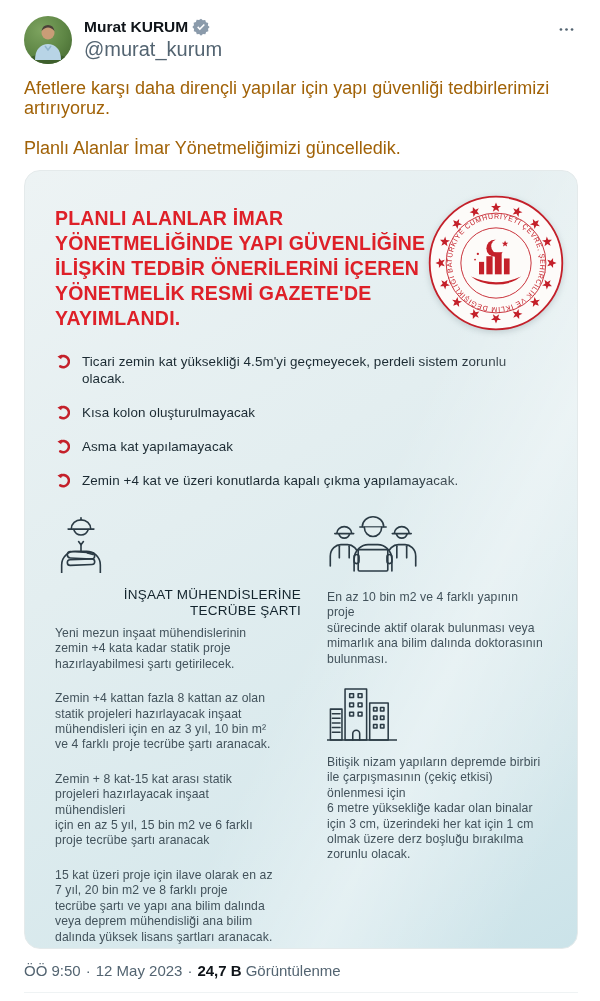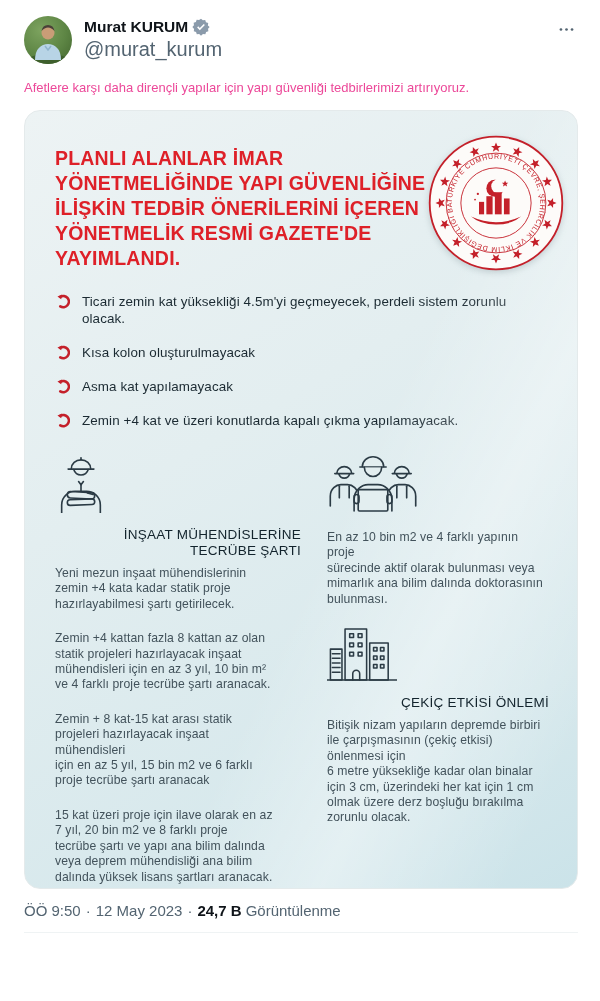--- a/index.html
+++ b/index.html
@@ -15,21 +15,21 @@
             background:radial-gradient(circle at 35% 30%, #7da35f 0%, #5d8544 55%, #41642e 100%); }
   .id-block { margin-left:12px; padding-top:2px; }
   .name-row { display:flex; align-items:center; gap:4px; }
   .display-name { font-size:15.5px; font-weight:700; color:#0f1419; }
   .badge { width:18px; height:18px; display:inline-block; }
   .handle { font-size:20px; color:#536471; margin-top:2px; }
   .more { margin-left:auto; color:#536471; padding:4px 2px; cursor:pointer; }
 
   
   .tweet-text { margin-top:14px; }
-  .tweet-text p { font-size:13px; line-height:20px; color:#ec4899; margin-bottom:20px; }
+  .tweet-text p { font-size:18px; line-height:20px; color:#a16207; margin-bottom:20px; }
   .tweet-text p:last-child { margin-bottom:0; }
 
   
   .card { position:relative; margin-top:12px; width:554px; height:779px;
           border-radius:16px; overflow:hidden; flex:none;
           background:linear-gradient(150deg,#edf3f4 0%, #e3eef0 40%, #d6e8ec 80%, #cbe3e9 100%);
           border:1px solid #e4eaeb;
           padding:35px 28px 0 30px; }
   .card::before { content:""; position:absolute; inset:0; pointer-events:none;
           background:linear-gradient(115deg, rgba(255,255,255,0) 55%, rgba(255,255,255,.38) 72%, rgba(255,255,255,0) 92%); }
@@ -94,20 +94,21 @@
       <svg viewBox="0 0 24 24" width="19" height="19">
         <circle cx="5" cy="12" r="1.7" fill="#536471"></circle>
         <circle cx="12" cy="12" r="1.7" fill="#536471"></circle>
         <circle cx="19" cy="12" r="1.7" fill="#536471"></circle>
       </svg>
     </div>
   </div>
 
   <div class="tweet-text">
     <p>Afetlere karşı daha dirençli yapılar için yapı güvenliği tedbirlerimizi artırıyoruz.</p>
+    <p>Planlı Alanlar İmar Yönetmeliğimizi güncelledik.</p>
   </div>
 
   <div class="card">
 
     <h1 class="info-title">PLANLI ALANLAR İMAR
 YÖNETMELİĞİNDE YAPI GÜVENLİĞİNE
 İLİŞKİN TEDBİR ÖNERİLERİNİ İÇEREN
 YÖNETMELİK RESMİ GAZETE'DE
 YAYIMLANDI.</h1>
 
@@ -278,21 +279,20 @@
             <rect x="55" y="22" width="24" height="48"></rect>
             <rect x="60" y="28" width="4.5" height="4.5"></rect>
               <rect x="69" y="28" width="4.5" height="4.5"></rect>
             <rect x="60" y="39" width="4.5" height="4.5"></rect>
               <rect x="69" y="39" width="4.5" height="4.5"></rect>
             <rect x="60" y="50" width="4.5" height="4.5"></rect>
               <rect x="69" y="50" width="4.5" height="4.5"></rect>
             <path d="M0 70 h90"></path>
           </svg>
         </div>
-        <h2>ÇEKİÇ ETKİSİ ÖNLEMİ</h2>
         <p>Bitişik nizam yapıların depremde birbiri
 ile çarpışmasının (çekiç etkisi)
 önlenmesi için
 6 metre yüksekliğe kadar olan binalar
 için 3 cm, üzerindeki her kat için 1 cm
 olmak üzere derz boşluğu bırakılma
 zorunlu olacak.</p>
       </div>
     </div>
   </div>

